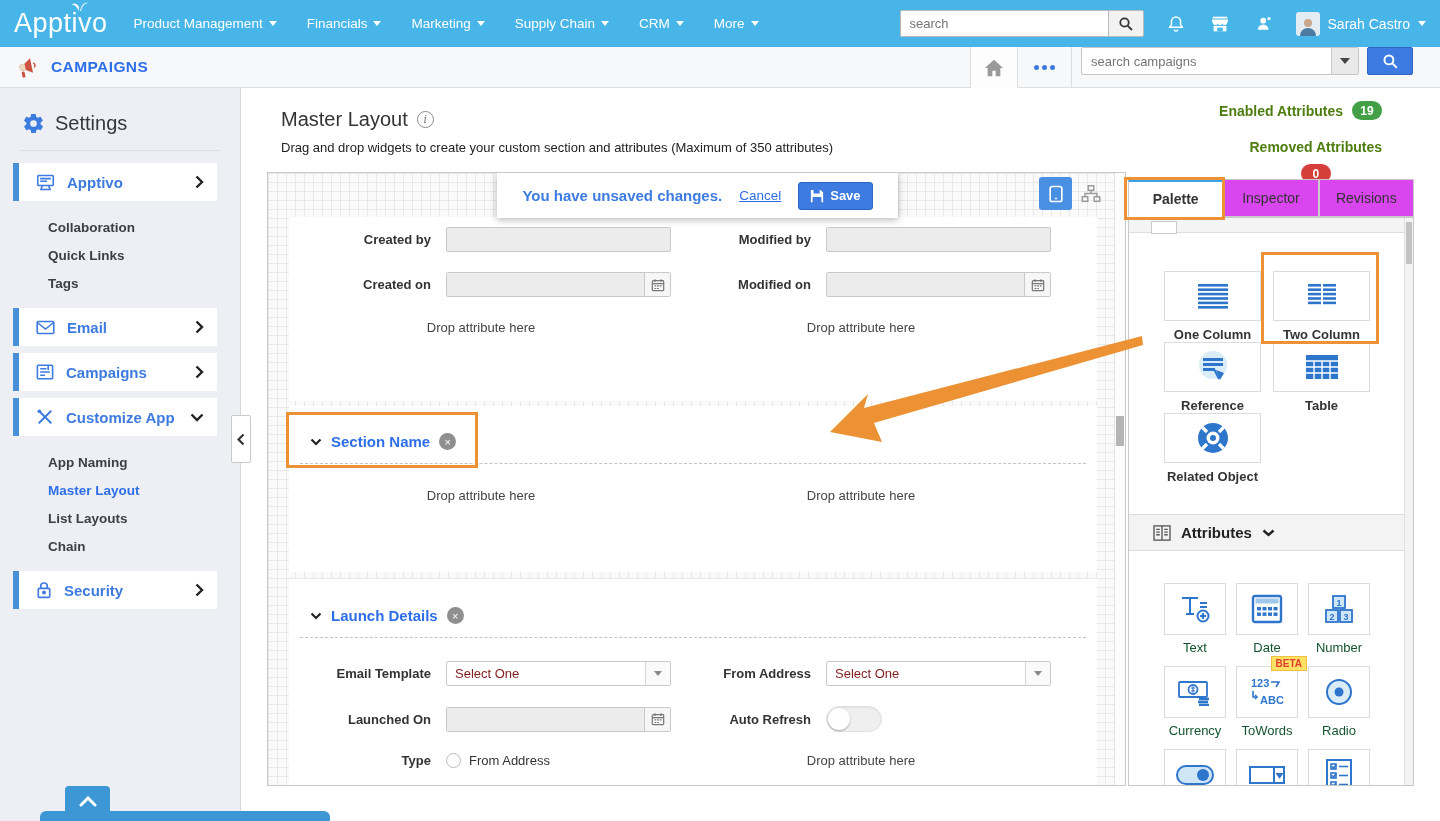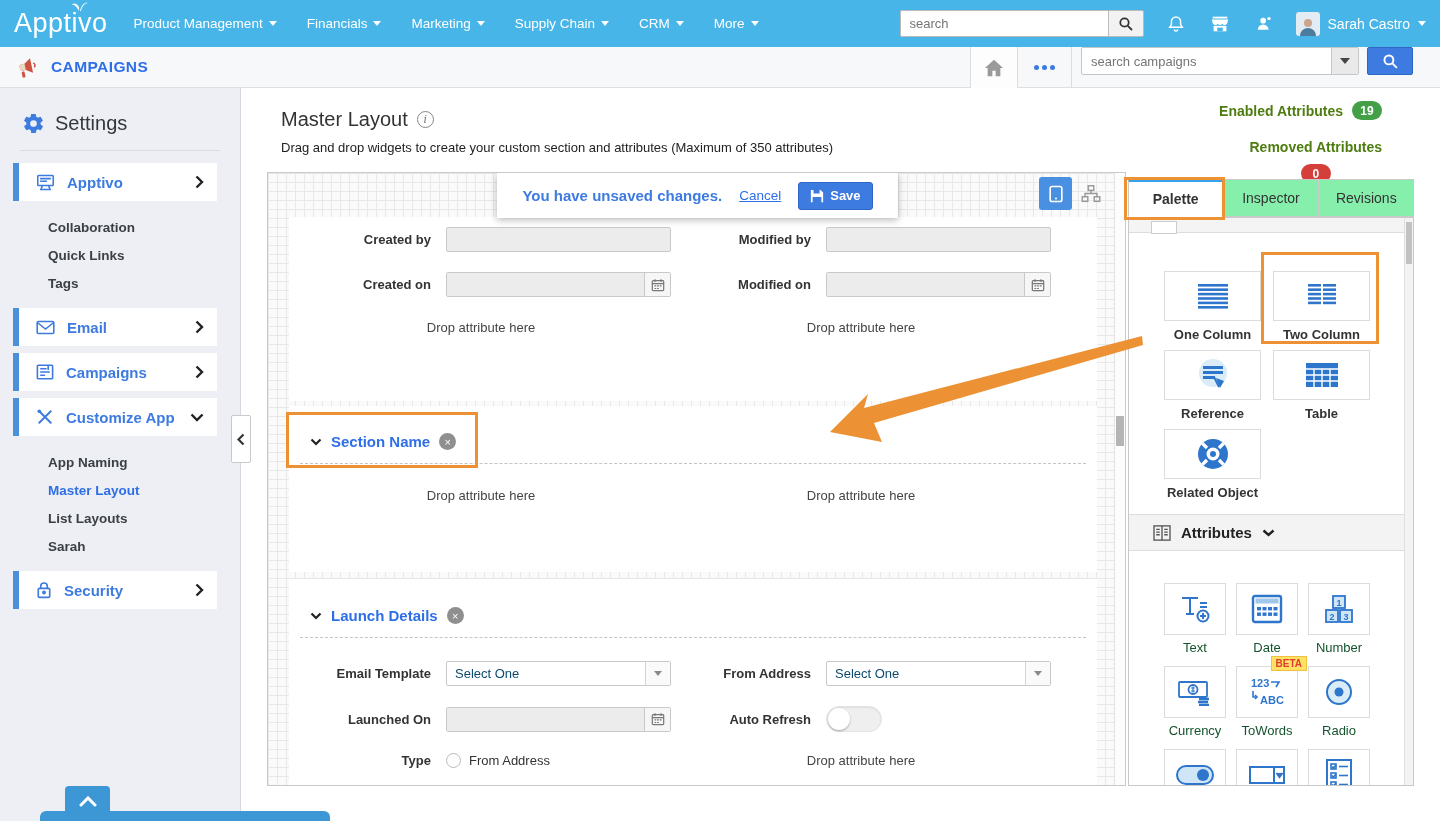--- a/index.html
+++ b/index.html
@@ -84,45 +84,45 @@
   .blk2 { top:233px; height:166px; }
   .blk3 { top:406px; height:250px; }
   .frow { display:flex; padding-left:2px; }
   .fcell { display:flex; align-items:center; width:380px; }
   .flabel { flex:1; text-align:right; font-size:13px; font-weight:bold; color:#333; margin-right:15px; white-space:nowrap; }
   .ctrl { width:225px; height:25px; background:#ececec; border:1px solid #c9c9c9; border-radius:2px; }
   .ctrl-date { width:225px; height:25px; display:flex; border:1px solid #c9c9c9; border-radius:2px; overflow:hidden; }
   .ctrl-date .din { flex:1; background:#ececec; }
   .ctrl-date .calbtn { width:26px; background:#f6f6f6; border-left:1px solid #c9c9c9; display:flex; align-items:center; justify-content:center; cursor:pointer; }
   .ctrl-sel { width:225px; height:25px; display:flex; border:1px solid #c9c9c9; border-radius:2px; background:#fff; cursor:pointer; }
-  .ctrl-sel .stext { flex:1; font-size:13px; color:#0c4a6e; display:flex; align-items:center; padding-left:8px; }
+  .ctrl-sel .stext { flex:1; font-size:13px; color:#7f1d1d; display:flex; align-items:center; padding-left:8px; }
   .ctrl-sel .scaret { width:25px; background:#fafafa; border-left:1px solid #d5d5d5; display:flex; align-items:center; justify-content:center; }
   .caret-s { width:0; height:0; border-left:4px solid transparent; border-right:4px solid transparent; border-top:5px solid #8a8a8a; }
   .drophint { flex:1; text-align:center; font-size:13px; color:#444; }
   .sect-head { display:flex; align-items:center; gap:9px; padding-left:21px; }
   .sect-title { font-size:15px; font-weight:bold; color:#2e6fe8; cursor:pointer; }
   .rm-ic { width:17px; height:17px; border-radius:50%; background:#8f8f8f; color:#fff; font-size:11px; display:flex; align-items:center; justify-content:center; cursor:pointer; }
   .dash { border-top:1px dashed #c4c4c4; margin:13px 11px 0 11px; }
   .toggle { width:56px; height:26px; border-radius:13px; background:#efefef; border:1px solid #e2e2e2; position:relative; box-shadow:inset 0 1px 2px rgba(0,0,0,.07); cursor:pointer; }
   .toggle::after { content:""; position:absolute; left:1px; top:1px; width:22px; height:22px; border-radius:50%; background:#fff; box-shadow:0 1px 2px rgba(0,0,0,.3); }
   .radio-row { display:flex; align-items:center; width:225px; }
   .radio { width:15px; height:15px; border-radius:50%; border:1px solid #bbb; background:#fdfdfd; margin-right:8px; cursor:pointer; }
   .radio-lab { font-size:13px; color:#333; }
 
   
   .rightpanel { position:absolute; left:887px; top:91px; width:286px; height:607px; }
   .ptabs { display:flex; height:38px; }
-  .ptab { flex:1; display:flex; align-items:center; justify-content:center; font-size:14px; color:#333; background:#86efac; border:1px solid #c9c9c9; cursor:pointer; }
+  .ptab { flex:1; display:flex; align-items:center; justify-content:center; font-size:14px; color:#333; background:#d946ef; border:1px solid #c9c9c9; cursor:pointer; }
   .ptab.active { background:#fff; border-top:3px solid #3aa3e8; border-bottom:1px solid #fff; font-weight:bold; }
   .pbody { position:absolute; left:0; top:38px; right:0; bottom:0; background:#fff; border:1px solid #c9c9c9; overflow:hidden; }
   .pscroll { position:absolute; right:0; top:0; bottom:0; width:9px; background:#f3f3f3; border-left:1px solid #e0e0e0; }
   .pscroll .thumb { position:absolute; left:1px; right:1px; top:4px; height:42px; background:#c2c2c2; }
   .scrolled-head { height:15px; background:#f4f4f4; border-bottom:1px solid #ddd; position:relative; }
   .scrolled-head::after { content:""; position:absolute; left:22px; top:3px; width:24px; height:11px; background:#fff; border:1px solid #ccc; }
-  .widgets { position:absolute; left:35px; top:53px; display:grid; grid-template-columns:97px 97px; gap:8px 12px; }
+  .widgets { position:absolute; left:35px; top:53px; display:grid; grid-template-columns:97px 97px; gap:0 12px; }
   .witem { display:flex; flex-direction:column; align-items:center; gap:6px; cursor:grab; }
   .wcard { width:97px; height:50px; border:1px solid #dcdcdc; background:#fff; display:flex; align-items:center; justify-content:center; }
   .wlabel { font-size:13px; font-weight:bold; color:#333; text-align:center; }
   .attr-head { position:absolute; left:0; right:9px; top:296px; height:37px; background:#f3f3f3; border-top:1px solid #ddd; border-bottom:1px solid #ddd; display:flex; align-items:center; gap:10px; padding-left:24px; cursor:pointer; }
   .attr-head span { font-size:15px; font-weight:bold; color:#222; }
   .agrid { position:absolute; left:35px; top:365px; display:grid; grid-template-columns:62px 62px 62px; gap:11px 10px; }
   .aitem { position:relative; display:flex; flex-direction:column; align-items:center; gap:5px; cursor:grab; }
   .acard { width:62px; height:52px; border:1px solid #dcdcdc; background:#fff; display:flex; align-items:center; justify-content:center; }
   .alabel { font-size:13px; font-weight:normal; color:#14532d; white-space:nowrap; }
   .beta { position:absolute; top:-10px; right:-9px; background:#ffe264; border:1px solid #f0c040; color:#e03c31; font-size:10px; font-weight:bold; padding:1px 4px; z-index:3; }
@@ -317,21 +317,21 @@
         </svg>
       <span class="slabel">Customize App</span>
       <svg class="schev" width="14" height="9" viewBox="0 0 14 9" fill="none" stroke="#222" stroke-width="2.4">
           <path d="M1.5 1.5 L7 7 L12.5 1.5"></path>
         </svg>
     </div>
     <div class="sub-links">
       <a>App Naming</a>
       <a class="active">Master Layout</a>
       <a>List Layouts</a>
-      <a>Sarah</a>
+      <a>Chain</a>
     </div>
 
     <div class="side-section">
       <svg width="16" height="18" viewBox="0 0 18 22" fill="none" stroke="#3d7be0" stroke-width="2">
           <rect x="2" y="9" width="14" height="11" rx="1.5"></rect>
           <path d="M5 9 V6.5 a4 4 0 0 1 8 0 V9"></path>
           <circle cx="9" cy="14" r="1.4" fill="#3d7be0"></circle>
         </svg>
       <span class="slabel">Security</span>
       <svg class="schev" width="9" height="14" viewBox="0 0 9 14" fill="none" stroke="#222" stroke-width="2.4">

